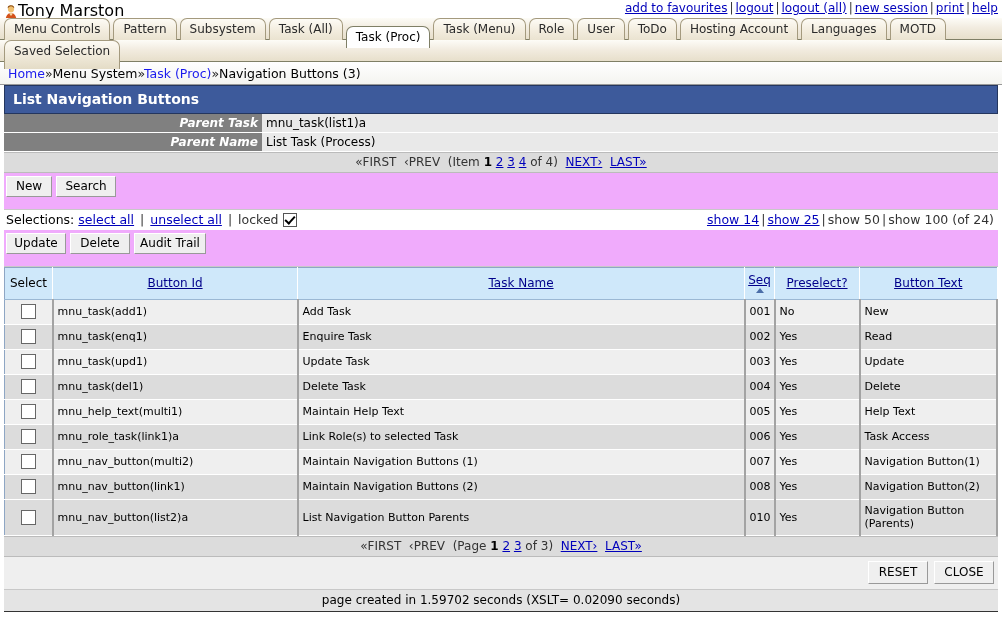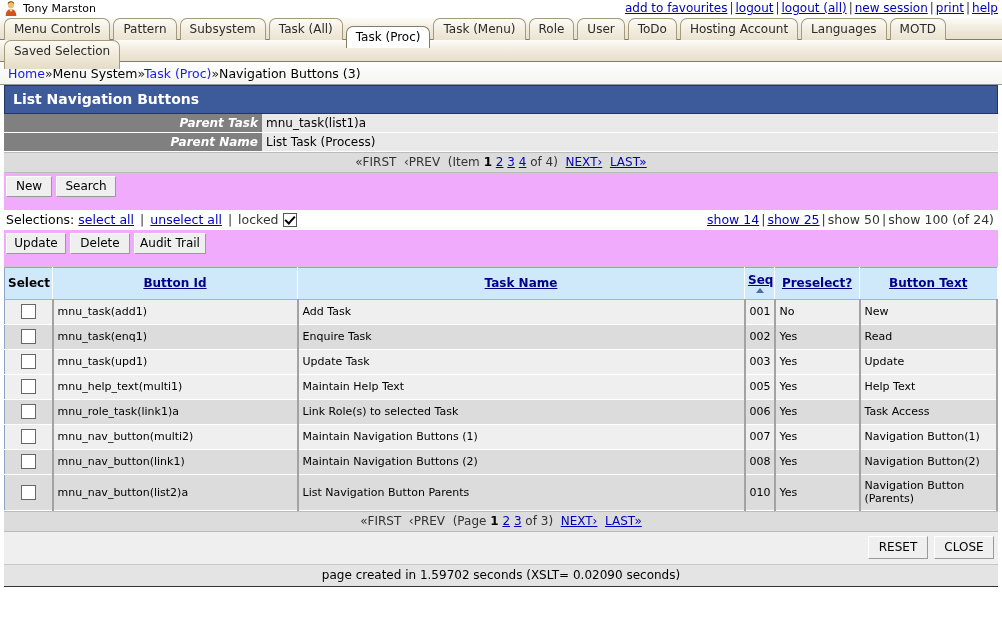--- a/index.html
+++ b/index.html
@@ -20,23 +20,22 @@
   
   .topbar {
     position: relative;
     height: 18px;
     padding: 0;
   }
   .user-block {
     position: absolute;
     left: 4px; top: 1px;
     display: flex;
-    align-items: center;
-    gap: 5px;
-    font-size: 11px;
+    align-items: flex-end;
+    font-size: 16px;
   }
   .user-icon {
     width: 14px; height: 15px;
     display: block;
   }
   .toplinks {
     position: absolute;
     right: 4px; top: 1px;
     font-size: 12px;
     white-space: nowrap;
@@ -209,21 +208,21 @@
   table.datatab {
     width: 100%;
     border-collapse: collapse;
     border: 1px solid #8ea6c4;
     table-layout: fixed;
   }
   table.datatab th {
     background: #cfe8fa;
     color: #00008b;
     font-size: 12px;
-    font-weight: bold;
+    font-weight: normal;
     text-align: center;
     padding: 5px 3px 6px 3px;
     border-right: 1px solid #ffffff;
     border-bottom: 1px solid #9bb8d4;
     vertical-align: middle;
   }
   table.datatab th a { color: #00008b; }
   table.datatab th.plain { color: #000; }
   table.datatab td {
     font-size: 11px;
@@ -405,20 +404,28 @@
           <td>Read</td>
         </tr>
         <tr class="odd">
           <td class="c-sel"><span class="cellchk"></span></td>
           <td>mnu_task(upd1)</td>
           <td>Update Task</td>
           <td class="c-seq">003</td>
           <td>Yes</td>
           <td>Update</td>
         </tr>
+        <tr class="even">
+          <td class="c-sel"><span class="cellchk"></span></td>
+          <td>mnu_task(del1)</td>
+          <td>Delete Task</td>
+          <td class="c-seq">004</td>
+          <td>Yes</td>
+          <td>Delete</td>
+        </tr>
         <tr class="odd">
           <td class="c-sel"><span class="cellchk"></span></td>
           <td>mnu_help_text(multi1)</td>
           <td>Maintain Help Text</td>
           <td class="c-seq">005</td>
           <td>Yes</td>
           <td>Help Text</td>
         </tr>
         <tr class="even">
           <td class="c-sel"><span class="cellchk"></span></td>

